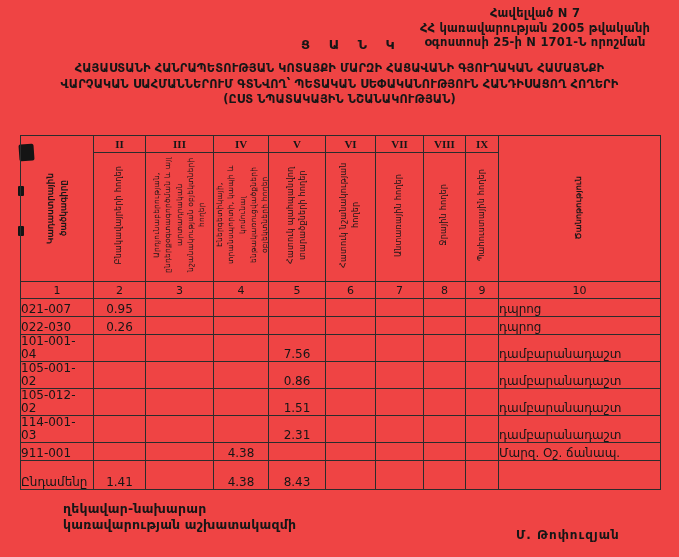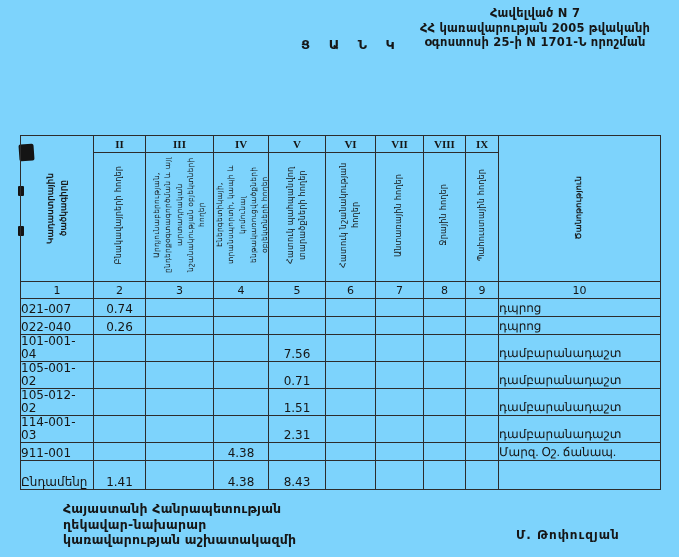--- a/index.html
+++ b/index.html
@@ -1,18 +1,18 @@
 <!DOCTYPE html>
 <html><head>
 <meta charset="utf-8">
 <style>
   html,body { margin:0; padding:0; background:#e8e8e8; }
   .page {
     position:relative; width:679px; height:557px;
-    background:#7dd3fc; color:#161616; overflow:hidden;
+    background:#ef4444; color:#161616; overflow:hidden;
     font-family:"DejaVu Sans","Liberation Sans",sans-serif;
   }
   .annex {
     position:absolute; top:6px; left:393px; width:284px;
     text-align:center; font-weight:bold; font-size:11.5px; line-height:14.5px;
     letter-spacing:0.2px;
   }
   .doc-type {
     position:absolute; top:37px; left:12px; width:679px; text-align:center;
     font-weight:bold; font-size:13px; letter-spacing:7px;
@@ -35,21 +35,21 @@
     display:inline-block; max-height:124px;
     font-size:8px; line-height:1.55; letter-spacing:0.2px;
     text-align:center;
   }
   .vtext.sm { font-size:7.5px; line-height:1.5; }
   .vtext.c1 { font-size:8.5px; }
   tr.num-row td { height:16px; font-size:11px; text-align:center; vertical-align:middle; }
   tbody td { font-size:12px; vertical-align:bottom; padding:1px 3px 2px 3px; }
   td.code { text-align:left; padding-left:4px; white-space:pre-line; line-height:13px; }
   td.val  { text-align:center; }
-  td.note { text-align:left; padding-left:5px;font-family:Liberation Serif, serif; }
+  td.note { text-align:left; padding-left:5px; }
   tr.r1 { height:18px; }
   tr.r2 { height:16px; }
   tr.total-row { height:29px; }
   .footer-left {
     position:absolute; left:63px; top:501px;
     font-size:12.5px; font-weight:bold; line-height:15.5px; letter-spacing:0.2px;
   }
   .signature {
     position:absolute; left:516px; top:528px;
     font-size:12px; font-weight:bold; letter-spacing:1px;
@@ -65,20 +65,25 @@
 <div class="page">
 
   <div class="annex">
     <div>Հավելված N 7</div>
     <div>ՀՀ կառավարության 2005 թվականի</div>
     <div>օգոստոսի 25-ի N 1701-Ն որոշման</div>
   </div>
 
   <div class="doc-type">Ց Ա Ն Կ</div>
 
+  <div class="main-title">
+    <div>ՀԱՅԱՍՏԱՆԻ ՀԱՆՐԱՊԵՏՈՒԹՅԱՆ ԿՈՏԱՅՔԻ ՄԱՐԶԻ ՀԱՑԱՎԱՆԻ ԳՅՈՒՂԱԿԱՆ ՀԱՄԱՅՆՔԻ</div>
+    <div>ՎԱՐՉԱԿԱՆ ՍԱՀՄԱՆՆԵՐՈՒՄ ԳՏՆՎՈՂ՝ ՊԵՏԱԿԱՆ ՍԵՓԱԿԱՆՈՒԹՅՈՒՆ ՀԱՆԴԻՍԱՑՈՂ ՀՈՂԵՐԻ</div>
+    <div>(ԸՍՏ ՆՊԱՏԱԿԱՅԻՆ ՆՇԱՆԱԿՈՒԹՅԱՆ)</div>
+  </div>
 
   <div class="artifact a1"></div>
   <div class="artifact a2"></div>
   <div class="artifact a3"></div>
 
   <div class="table-wrap">
     <table class="land">
       <colgroup>
         <col style="width:73px">
           <col style="width:52px">
@@ -144,32 +149,32 @@
           <td>5</td>
           <td>6</td>
           <td>7</td>
           <td>8</td>
           <td>9</td>
           <td>10</td>
         </tr>
 
         <tr class="r1">
           <td class="code">021-007</td>
-          <td class="val">0.74</td>
+          <td class="val">0.95</td>
           <td class="val"></td>
           <td class="val"></td>
           <td class="val"></td>
           <td class="val"></td>
           <td class="val"></td>
           <td class="val"></td>
           <td class="val"></td>
           <td class="note">դպրոց</td>
         </tr>
         <tr class="r1">
-          <td class="code">022-040</td>
+          <td class="code">022-030</td>
           <td class="val">0.26</td>
           <td class="val"></td>
           <td class="val"></td>
           <td class="val"></td>
           <td class="val"></td>
           <td class="val"></td>
           <td class="val"></td>
           <td class="val"></td>
           <td class="note">դպրոց</td>
         </tr>
@@ -185,21 +190,21 @@
           <td class="val"></td>
           <td class="val"></td>
           <td class="note">դամբարանադաշտ</td>
         </tr>
         <tr class="r2">
           <td class="code">105-001-
 02</td>
           <td class="val"></td>
           <td class="val"></td>
           <td class="val"></td>
-          <td class="val">0.71</td>
+          <td class="val">0.86</td>
           <td class="val"></td>
           <td class="val"></td>
           <td class="val"></td>
           <td class="val"></td>
           <td class="note">դամբարանադաշտ</td>
         </tr>
         <tr class="r2">
           <td class="code">105-012-
 02</td>
           <td class="val"></td>
@@ -247,20 +252,19 @@
           <td class="val"></td>
           <td class="val"></td>
           <td class="val"></td>
           <td class="note"></td>
         </tr>
       </tbody>
     </table>
   </div>
 
   <div class="footer-left">
-    <div>Հայաստանի Հանրապետության</div>
     <div>ղեկավար-նախարար</div>
     <div>կառավարության աշխատակազմի</div>
   </div>
 
   <div class="signature">Մ. Թոփուզյան</div>
 
 </div>
 
 </body></html>

